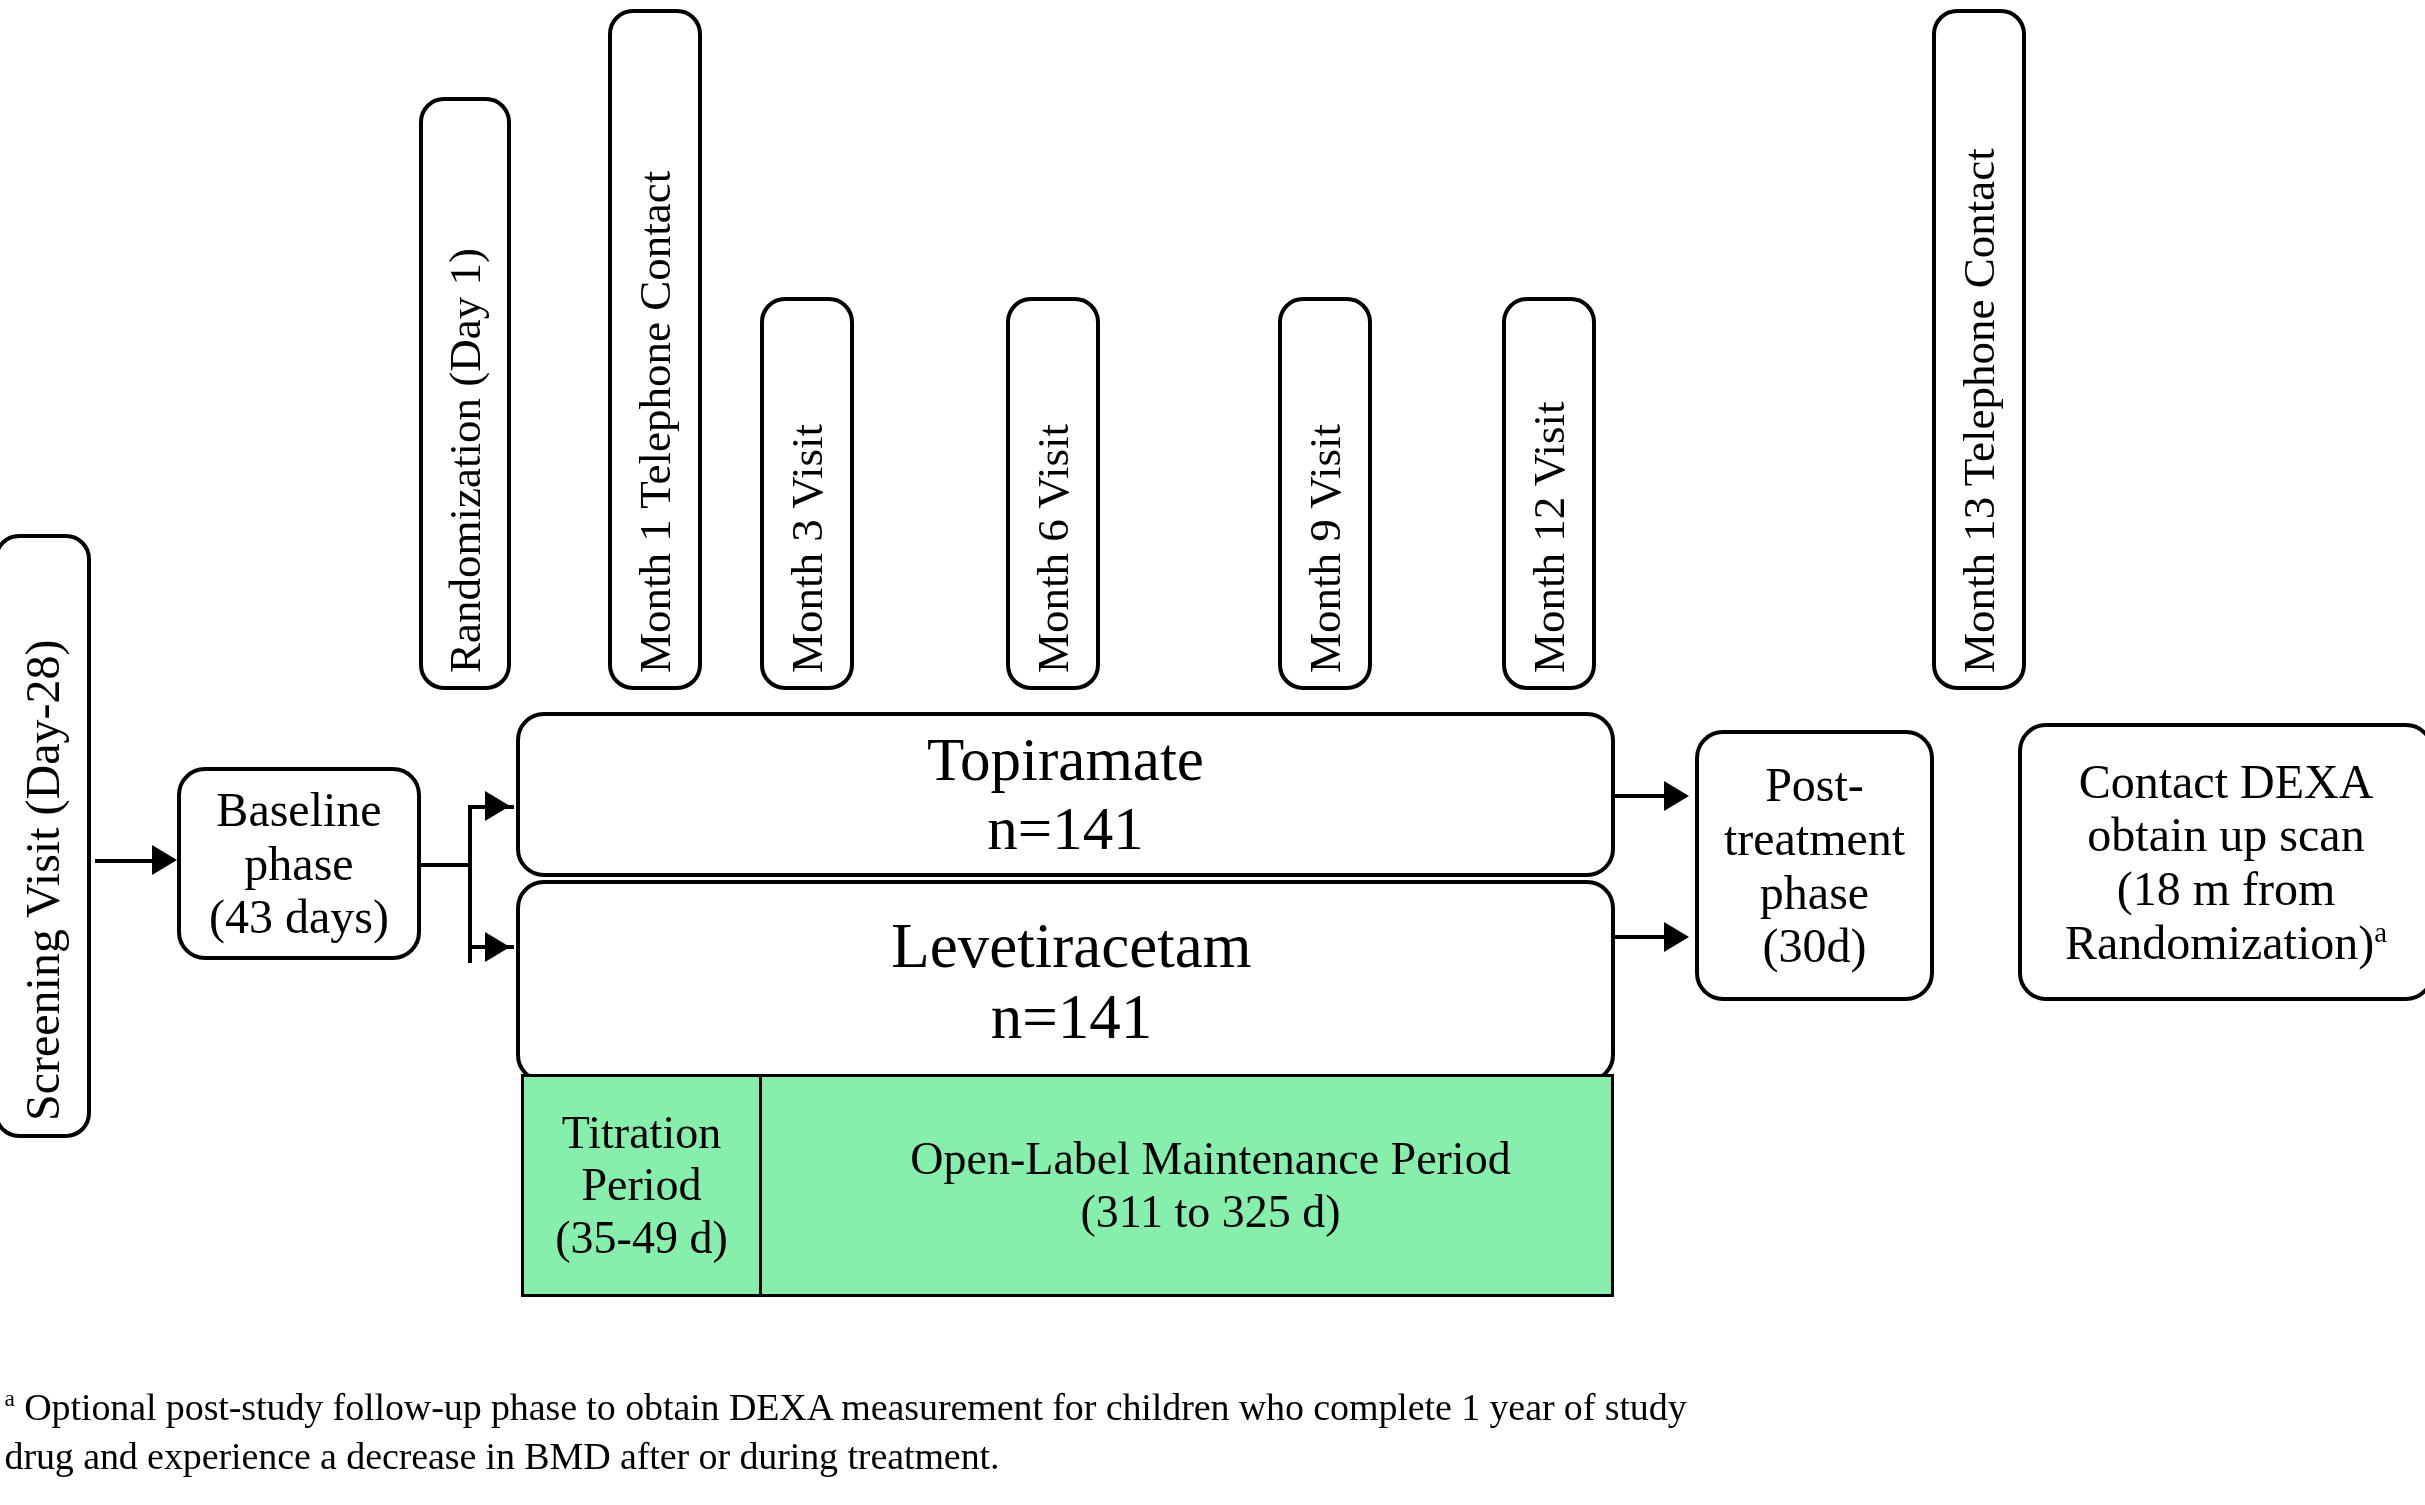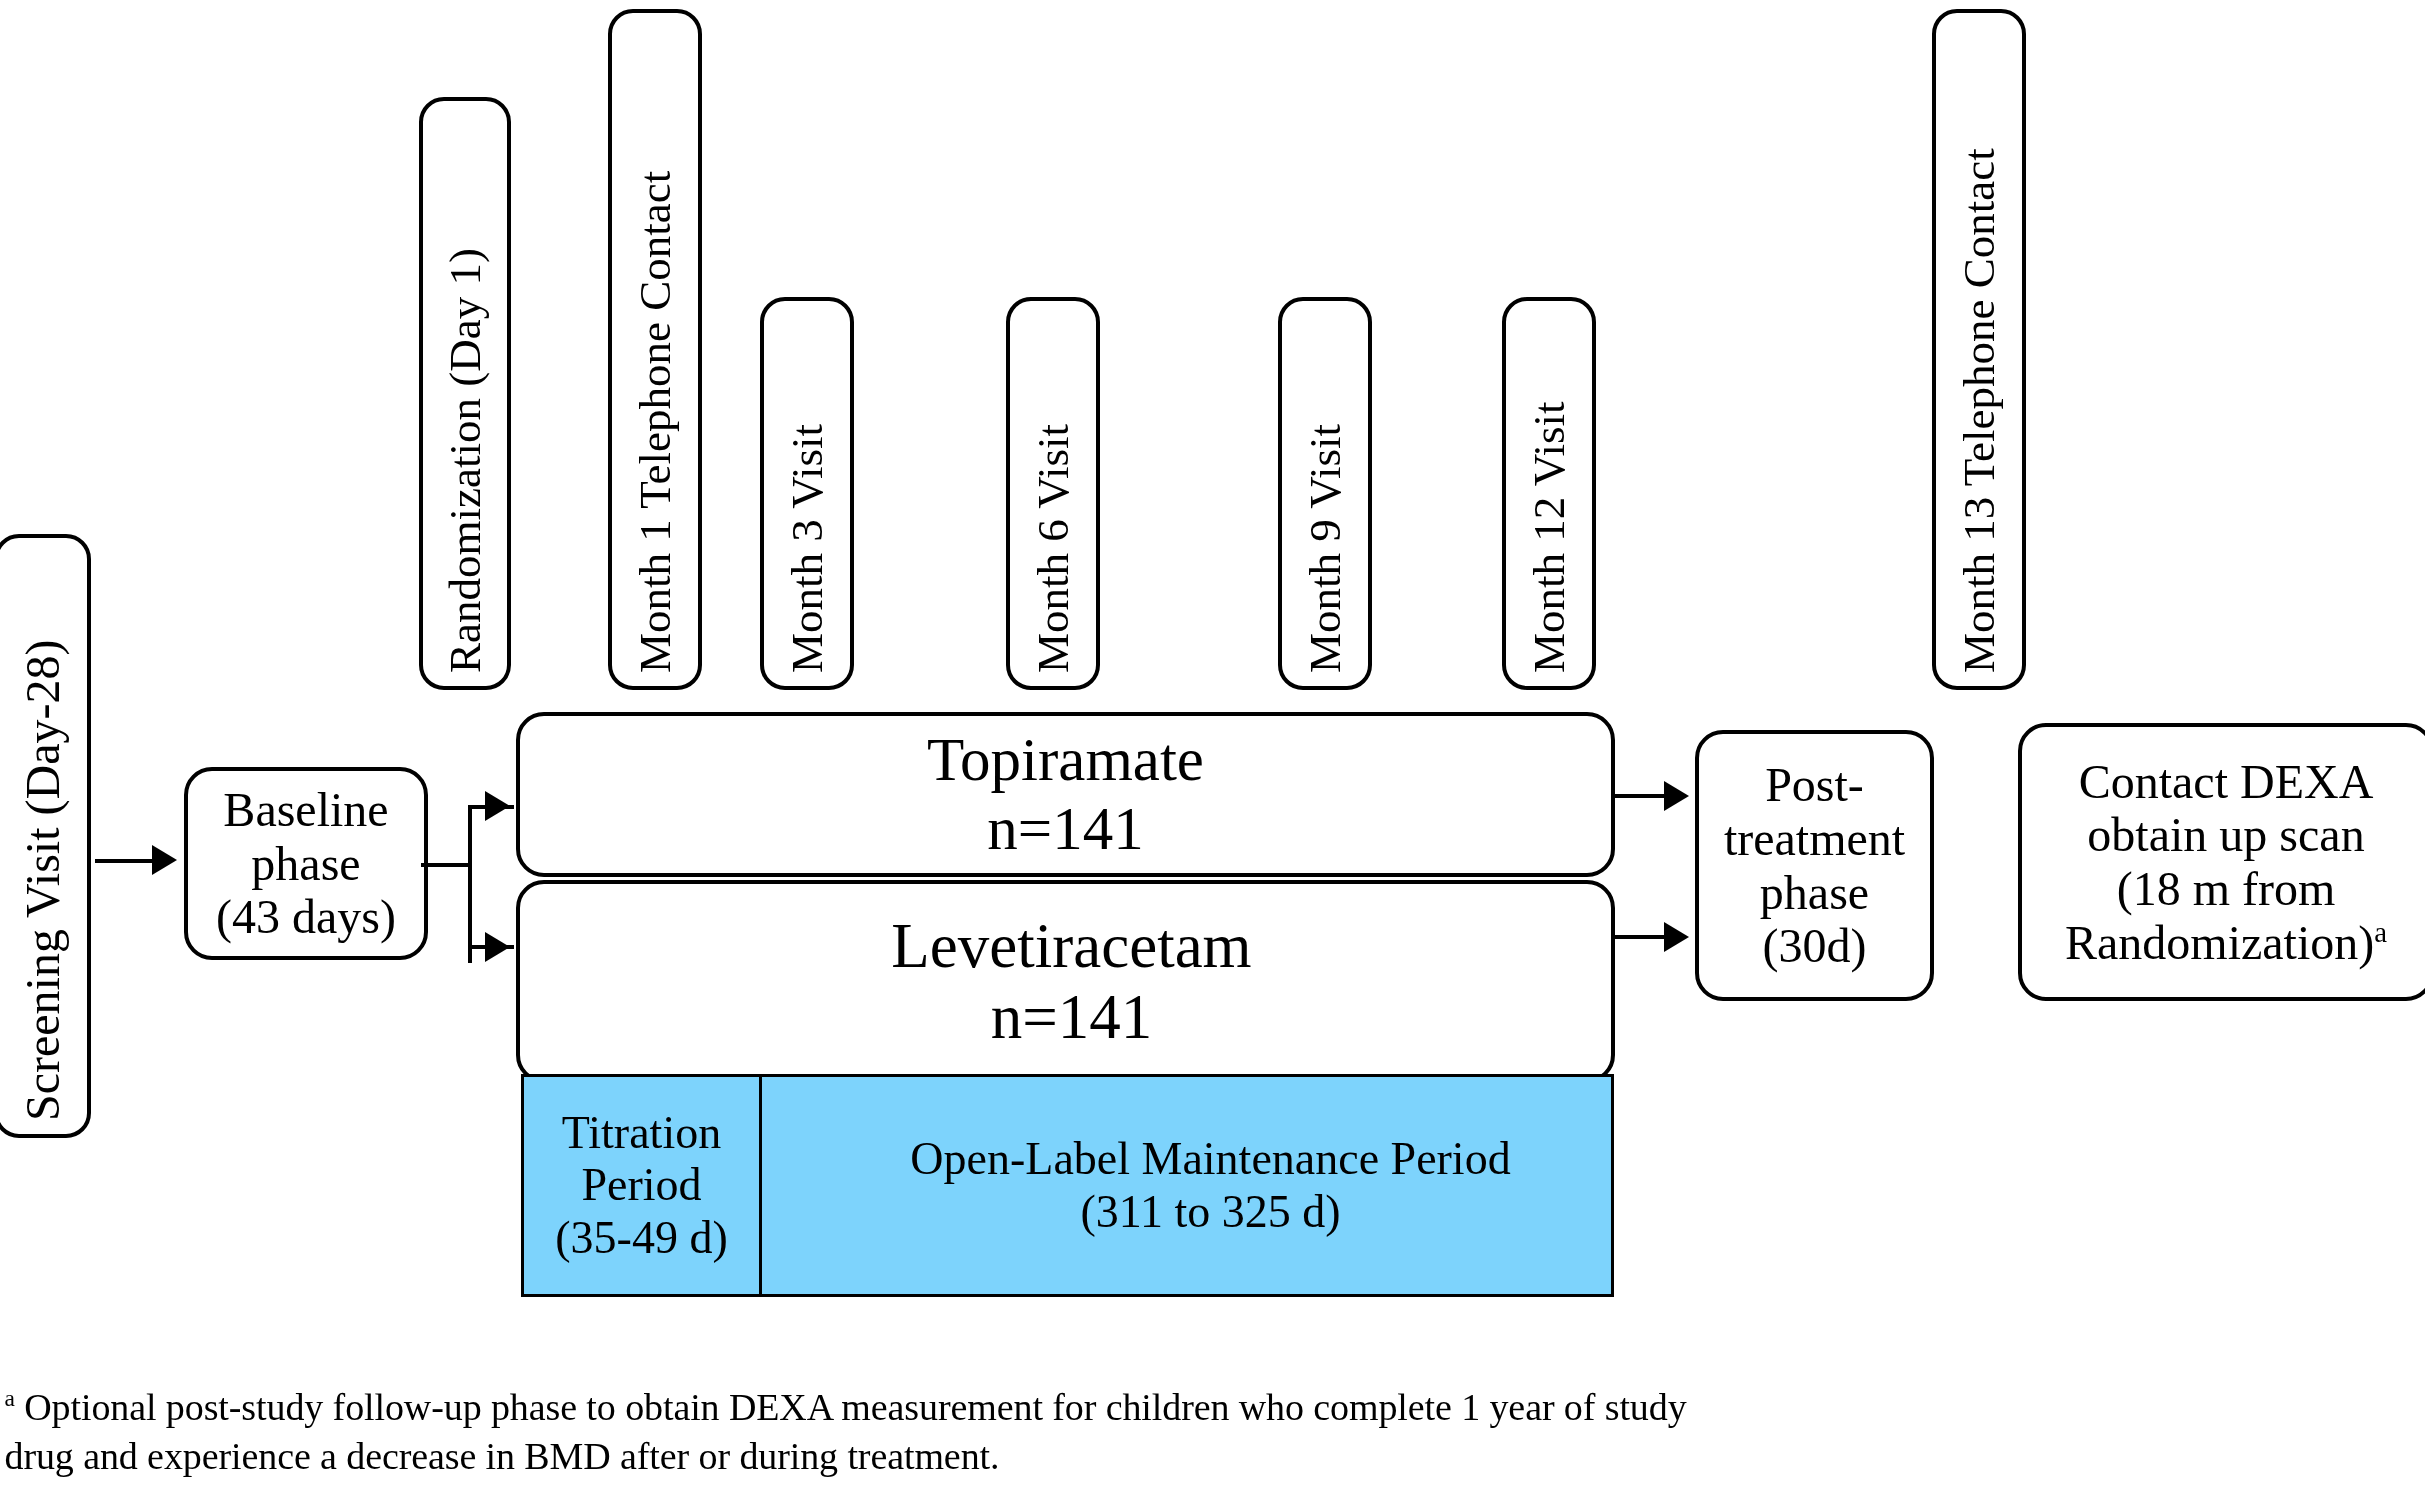--- a/index.html
+++ b/index.html
@@ -49,21 +49,21 @@
     font-size: 45px;
     letter-spacing: 0px;
     line-height: 1;
   }
 
   
   .period-table {
     position: absolute;
     box-sizing: border-box;
     border: 3.7px solid #000;
-    background: #7dd3fc;
+    background: #86efac;
     display: flex;
   }
   .period-cell {
     box-sizing: border-box;
     display: flex;
     align-items: center;
     justify-content: center;
     text-align: center;
     line-height: 1.14;
     font-size: 46px;
@@ -146,21 +146,21 @@
     <span class="vlabel">Month 13 Telephone Contact</span>
   </div>
 
   <div class="vpill" style="left:-6px; top:534px; width:97px; height:604px;">
     <span class="vlabel" style="font-size:48px;">Screening Visit (Day-28)</span>
   </div>
 
   <div class="hline" style="left:95px; top:859px; width:61px;"></div>
   <div class="arrowhead" style="left:152px; top:845px;"></div>
 
-  <div class="rbox" style="left:184px; top:767px; width:244px; height:193px; font-size:48px; flex-direction:column;">
+  <div class="rbox" style="left:177px; top:767px; width:244px; height:193px; font-size:48px; flex-direction:column;">
     <span class="box-text">Baseline</span>
     <span class="box-text">phase</span>
     <span class="box-text">(43 days)</span>
   </div>
 
   <div class="hline" style="left:421px; top:863px; width:49px;"></div>
 
   <div class="vline" style="left:468px; top:805px; height:158px;"></div>
 
   <div class="hline" style="left:468px; top:805px; width:46px;"></div>

